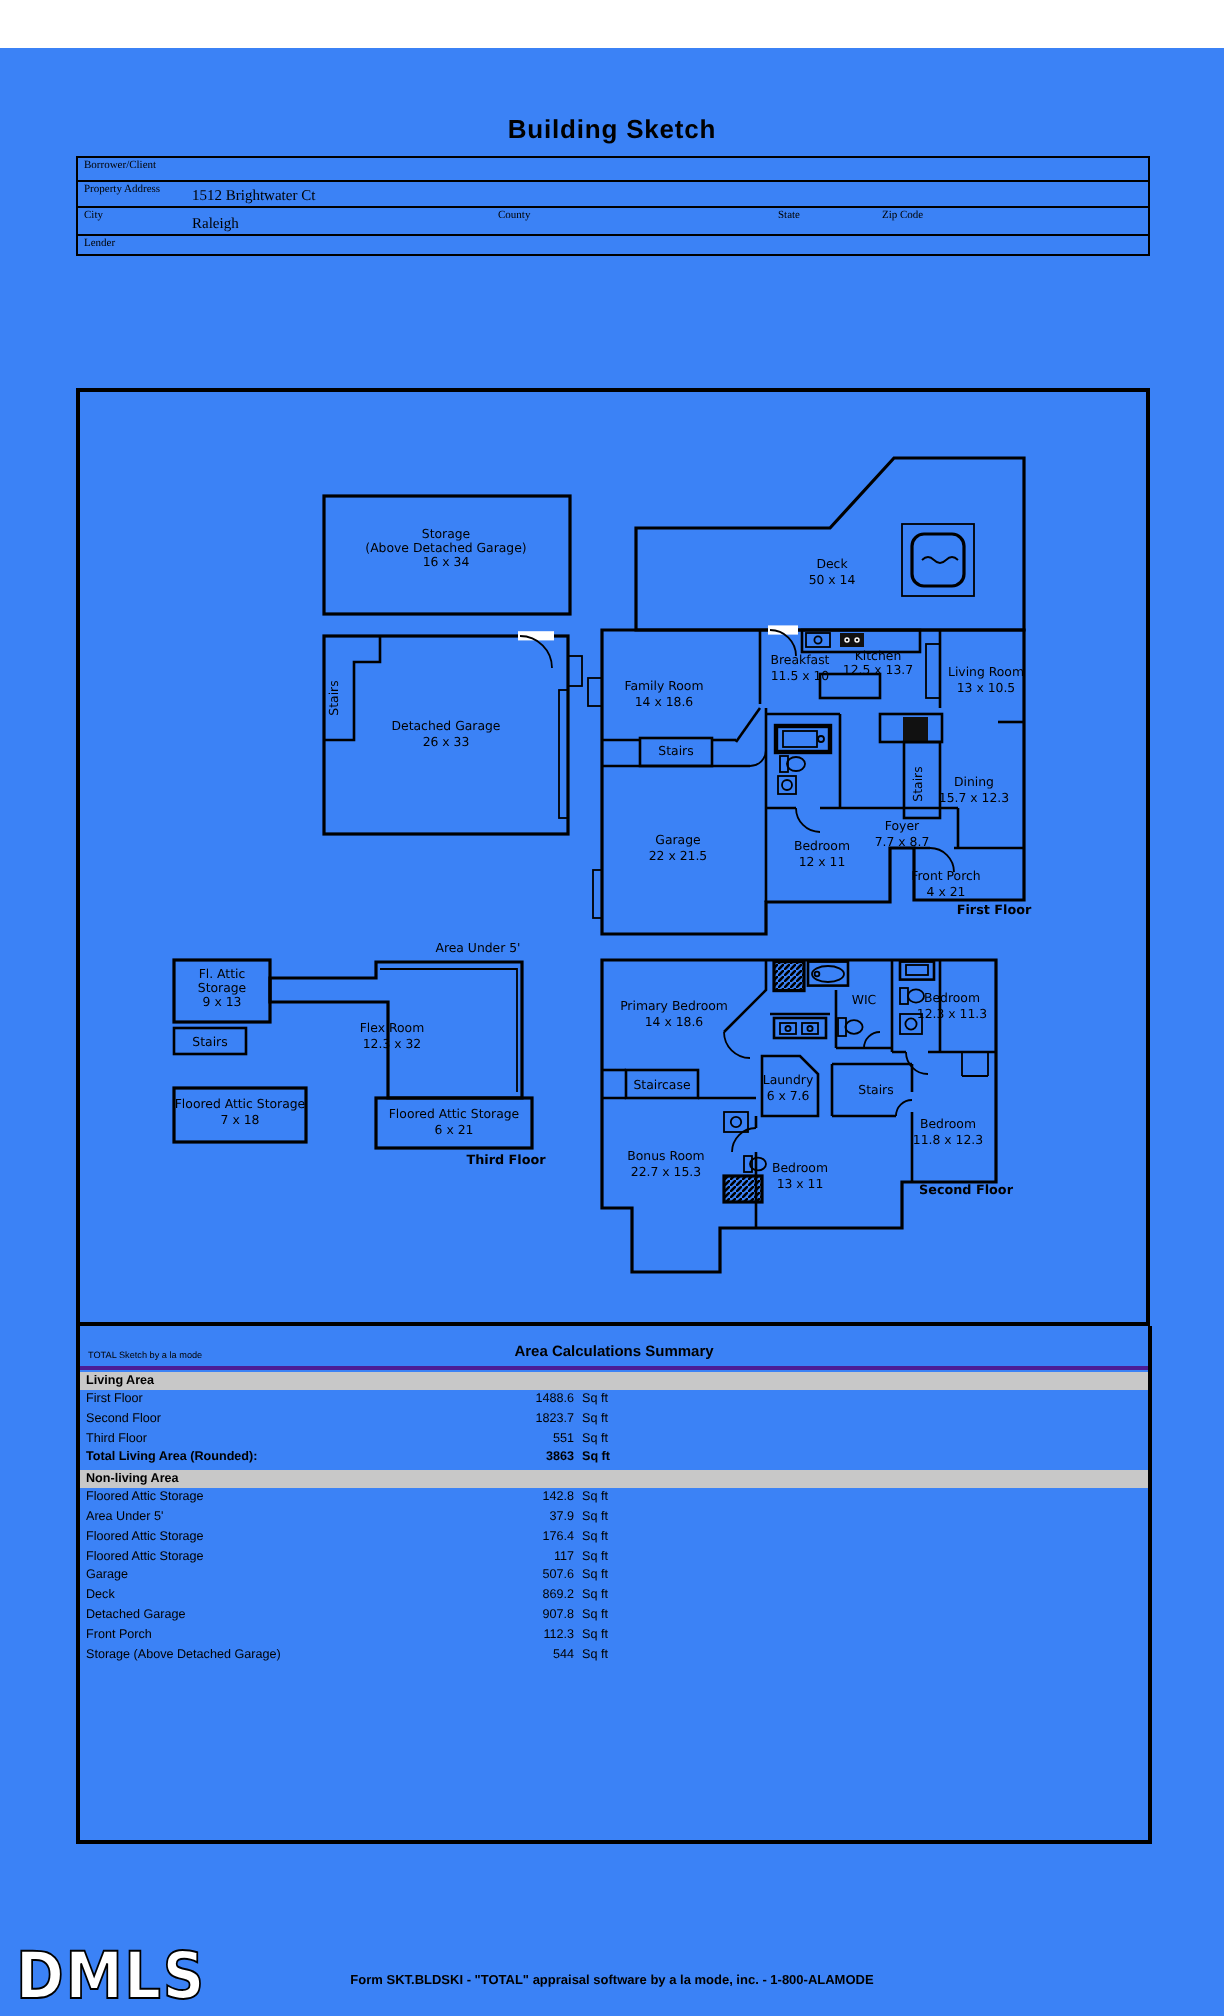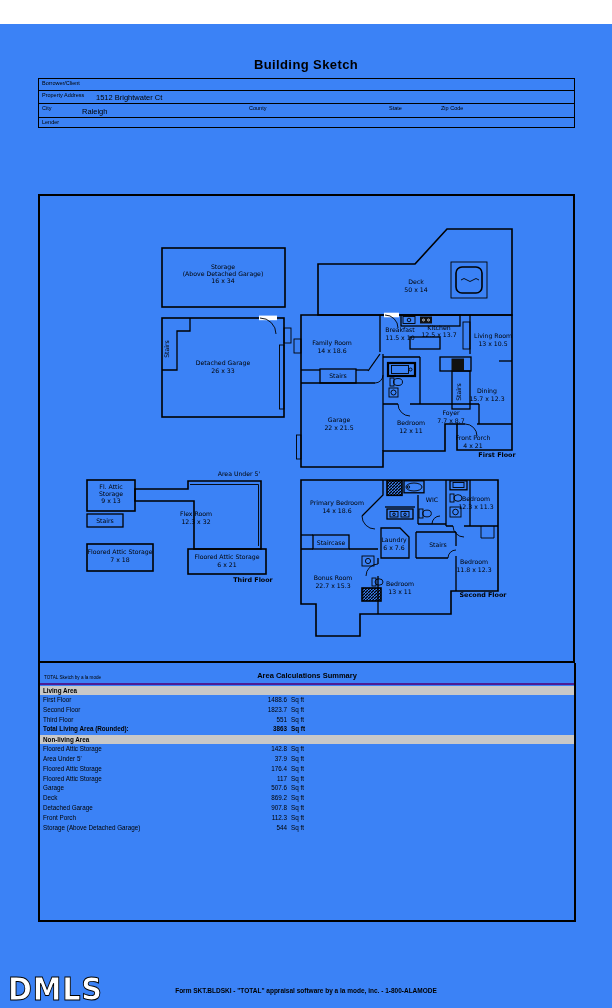--- a/index.html
+++ b/index.html
@@ -2,21 +2,21 @@
 <html><head>
 <meta charset="utf-8">
 <style>
   html,body { margin:0; padding:0; background:#fff; }
   .sheet { position:relative; width:612px; height:1008px; background:#3b82f6; overflow:hidden;
            font-family:"Liberation Sans", sans-serif; color:#000;margin-top:24px; }
   .title { position:absolute; top:33px; left:0; width:100%; text-align:center;
            font-size:13px; font-weight:bold; letter-spacing:0.4px; }
   
   .formbox { position:absolute; left:38px; top:54px; width:535px; height:48px; border:1.5px solid #000; }
-  .frow { position:relative; border-bottom:1px solid #000; }
+  .frow { position:relative; border-bottom:1px solid #000;font-family:Liberation Serif, serif; }
   .frow:last-child { border-bottom:none; }
   .flabel { position:absolute; top:1px; font-size:5.5px; }
   .fvalue { position:absolute; bottom:1px; font-size:7.5px; }
   
   .sketchbox { position:absolute; left:38px; top:170px; width:533px; height:465px; border:2px solid #000; }
   .sketchbox svg { position:absolute; left:0; top:0; }
   svg path, svg rect, svg line, svg ellipse, svg circle, svg polyline { fill:none; stroke:#000; stroke-width:1.3; }
   svg .w15 { stroke-width:1.6; }
   svg .thin { stroke-width:0.9; }
   svg .thick { stroke-width:2.2; }
@@ -53,21 +53,21 @@
   <div class="formbox">
     <div class="frow" style="height:11px">
       <span class="flabel" style="left:3px">Borrower/Client</span>
     </div>
     <div class="frow" style="height:12px">
       <span class="flabel" style="left:3px">Property Address</span>
       <span class="fvalue" style="left:57px">1512 Brightwater Ct</span>
     </div>
     <div class="frow" style="height:13px">
       <span class="flabel" style="left:3px">City</span>
-      <span class="fvalue" style="left:43px">Raleigh</span>
+      <span class="fvalue" style="left:57px">Raleigh</span>
       <span class="flabel" style="left:210px">County</span>
       <span class="flabel" style="left:350px">State</span>
       <span class="flabel" style="left:402px">Zip Code</span>
     </div>
     <div class="frow" style="height:11px">
       <span class="flabel" style="left:3px">Lender</span>
     </div>
   </div>
 
   <div class="sketchbox">

